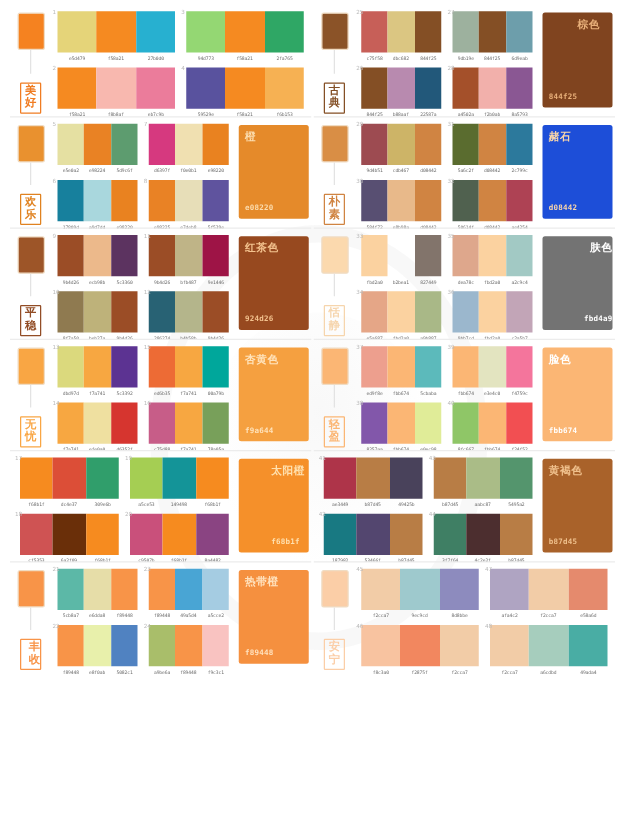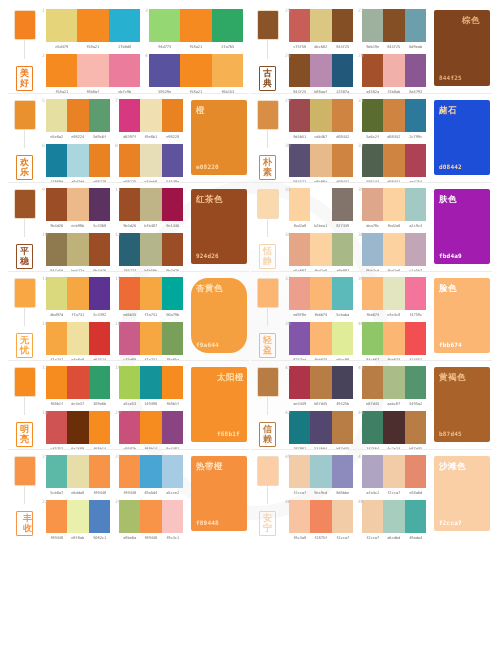--- a/index.html
+++ b/index.html
@@ -369,31 +369,26 @@
                   <div class="sw" style="background: rgb(120, 160, 90);"></div>
                 </div>
                 <div class="hexes">
                   <div class="hx">c75d88</div>
                   <div class="hx">f7a741</div>
                   <div class="hx">78a05a</div>
                 </div>
               </div>
             </div>
           </div>
-          <div class="feature" style="background: rgb(245, 160, 64); border-radius: 17px;">
+          <div class="feature" style="background: rgb(245, 160, 64);">
             <div class="feature-name" style="color: rgb(255, 227, 187);">杏黄色</div>
             <div class="feature-hex" style="color: rgb(255, 227, 187);">f9a644</div>
           </div>
         </div>
         <div class="band">
-          <div class="spine">
-            <div class="spine-chip" style="background: rgb(246, 139, 31);"></div>
-            <div class="spine-line"></div>
-            <div class="spine-label" style="color: rgb(246, 139, 31); border: 1px solid rgb(246, 139, 31);">明亮</div>
-          </div>
           <div class="minis">
             <div class="minicol">
               <div class="mini">
                 <div class="mini-no">17</div>
                 <div class="swatches">
                   <div class="sw" style="background: rgb(246, 139, 31);"></div>
                   <div class="sw" style="background: rgb(220, 78, 55);"></div>
                   <div class="sw" style="background: rgb(48, 158, 107);"></div>
                 </div>
                 <div class="hexes">
@@ -716,21 +711,21 @@
                   <div class="sw" style="background: rgb(194, 165, 183);"></div>
                 </div>
                 <div class="hexes">
                   <div class="hx">9bb7cd</div>
                   <div class="hx">fbd2a0</div>
                   <div class="hx">c2a5b7</div>
                 </div>
               </div>
             </div>
           </div>
-          <div class="feature" style="background: #a21caf;">
+          <div class="feature" style="background: #737373; text-align: right;">
             <div class="feature-name" style="color: rgb(255, 255, 255);">肤色</div>
             <div class="feature-hex" style="color: rgb(255, 255, 255);">fbd4a9</div>
           </div>
         </div>
         <div class="band">
           <div class="spine">
             <div class="spine-chip" style="background: rgb(251, 182, 116);"></div>
             <div class="spine-line"></div>
             <div class="spine-label" style="color: rgb(251, 182, 116); border: 1px solid rgb(251, 182, 116);">轻盈</div>
           </div>
@@ -791,25 +786,20 @@
                 </div>
               </div>
             </div>
           </div>
           <div class="feature" style="background: rgb(251, 182, 116);">
             <div class="feature-name" style="color: rgb(255, 255, 255);">脸色</div>
             <div class="feature-hex" style="color: rgb(255, 255, 255);">fbb674</div>
           </div>
         </div>
         <div class="band">
-          <div class="spine">
-            <div class="spine-chip" style="background: rgb(184, 125, 69);"></div>
-            <div class="spine-line"></div>
-            <div class="spine-label" style="color: rgb(184, 125, 69); border: 1px solid rgb(184, 125, 69);">信赖</div>
-          </div>
           <div class="minis">
             <div class="minicol">
               <div class="mini">
                 <div class="mini-no">41</div>
                 <div class="swatches">
                   <div class="sw" style="background: rgb(174, 52, 73);"></div>
                   <div class="sw" style="background: rgb(184, 125, 69);"></div>
                   <div class="sw" style="background: rgb(73, 66, 91);"></div>
                 </div>
                 <div class="hexes">
@@ -923,21 +913,17 @@
                   <div class="sw" style="background: rgb(73, 173, 164);"></div>
                 </div>
                 <div class="hexes">
                   <div class="hx">f2cca7</div>
                   <div class="hx">a6cdbd</div>
                   <div class="hx">49ada4</div>
                 </div>
               </div>
             </div>
           </div>
-          <div class="feature" style="background: rgb(251, 207, 165);">
-            <div class="feature-name" style="color: rgb(255, 255, 255);">沙滩色</div>
-            <div class="feature-hex" style="color: rgb(255, 255, 255);">f2cca7</div>
-          </div>
         </div>
       </div>
   </div>
 
 </div>
 
 </body></html>

